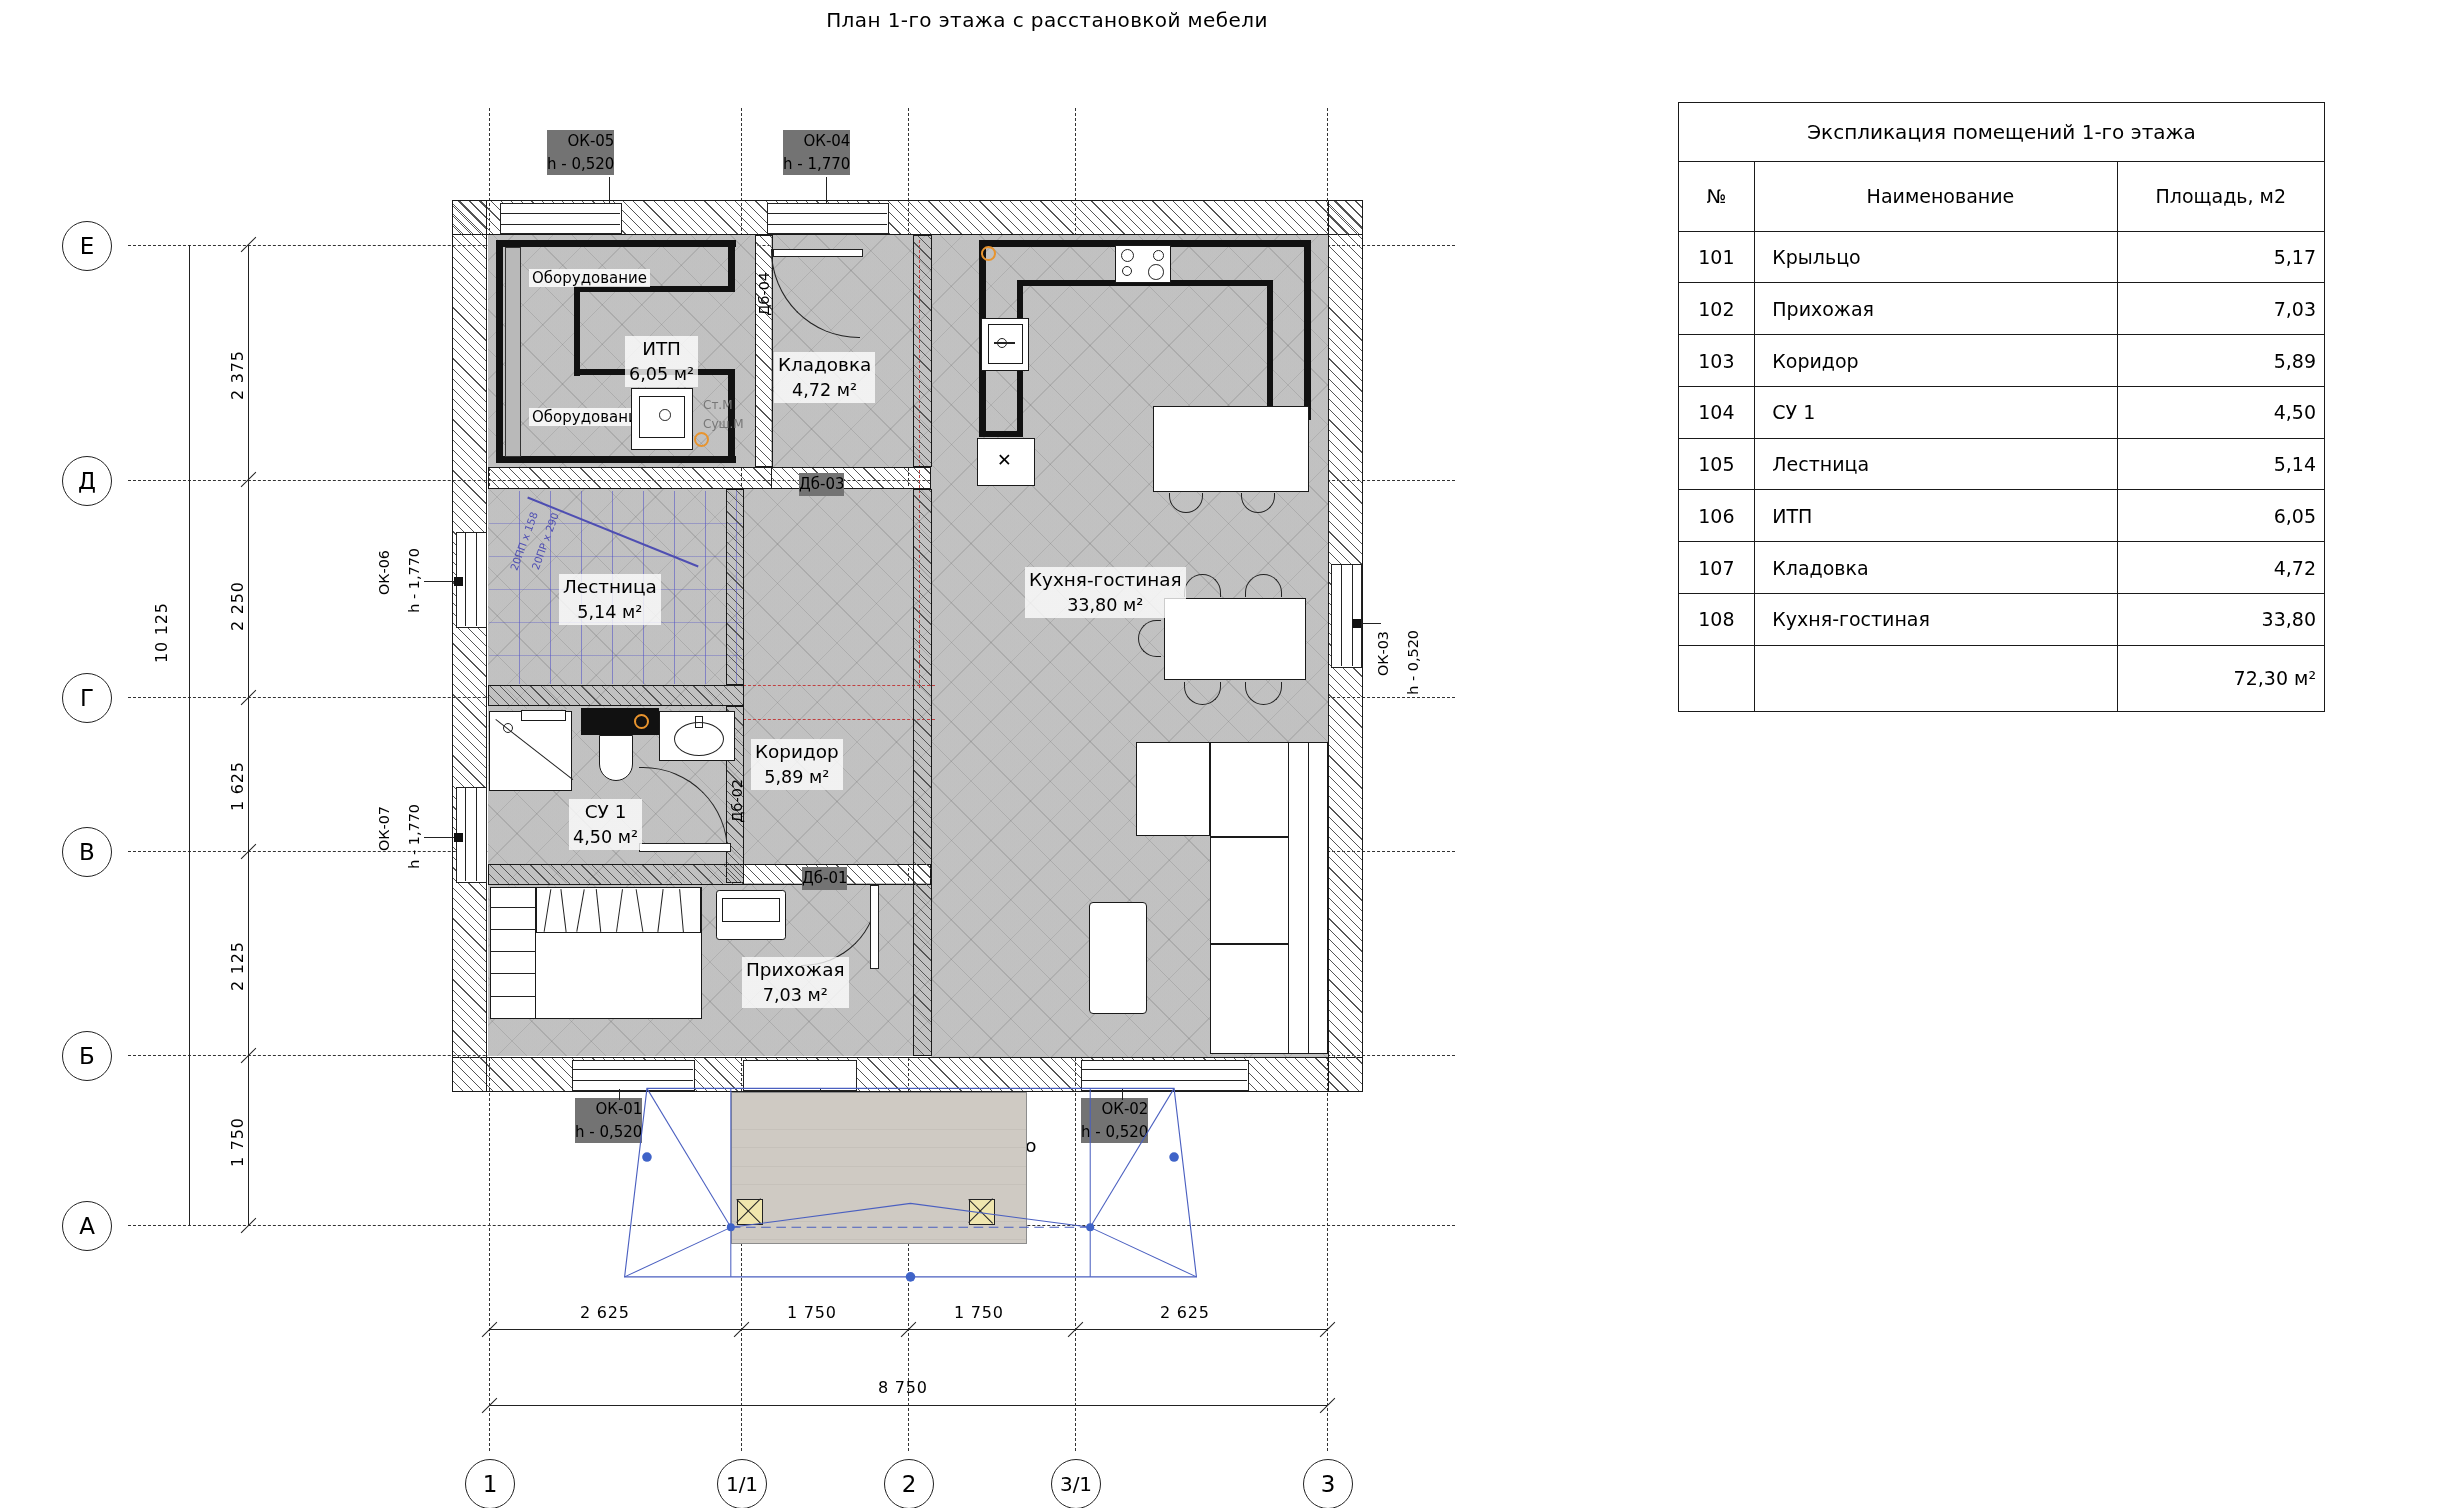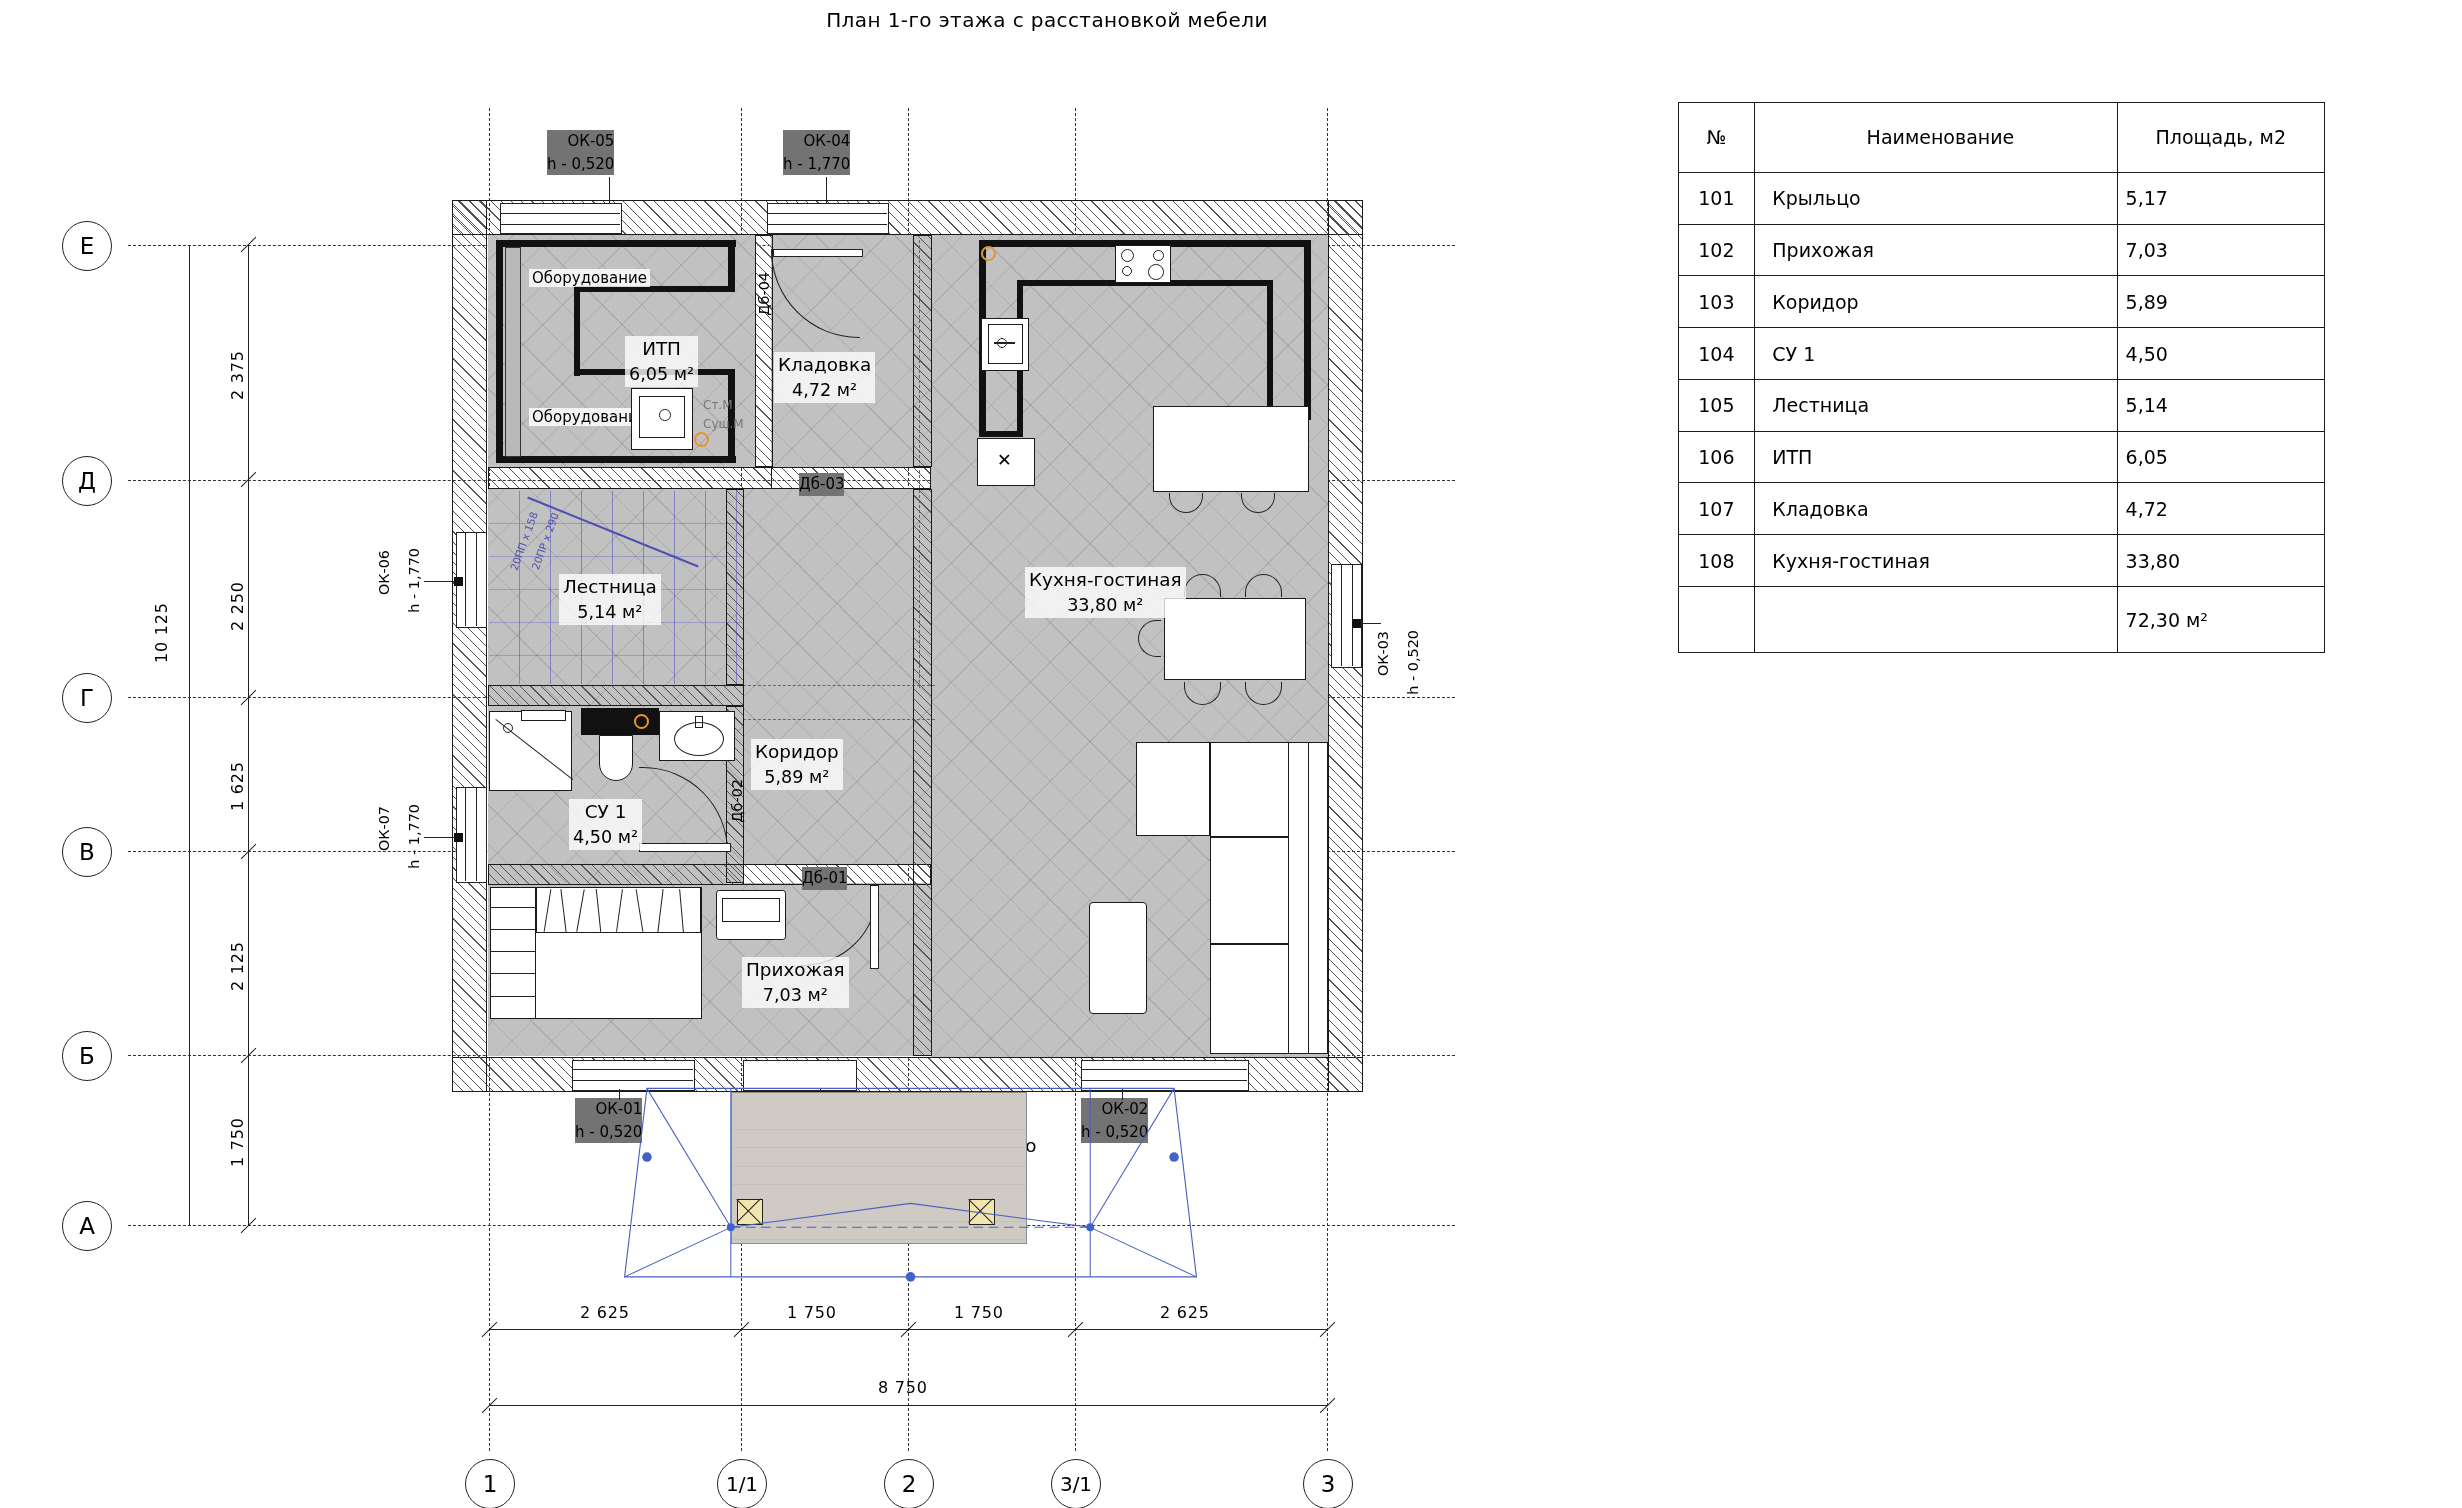--- a/index.html
+++ b/index.html
@@ -8,21 +8,21 @@
   .abs{position:absolute;}
   #title{left:12px;top:8px;width:2462px;text-align:center;font-size:20px;letter-spacing:0.4px;}
   #title span{position:relative;left:-196px;}
 
   
   #schedule{left:1678px;top:102px;width:647px;border:1.6px solid #1a1a1a;border-collapse:collapse;background:#fff;}
   #schedule td{border:1.6px solid #1a1a1a;font-size:19px;padding:6.4px 8px;height:38px;}
   #schedule .cap{text-align:center;font-size:20px;height:45px;border-bottom:1.6px solid #1a1a1a;}
   #schedule .num{width:62px;text-align:center;}
   #schedule .nm{width:364px;text-align:left;padding-left:17.6px;}
-  #schedule .ar{width:204px;text-align:left;}
+  #schedule .ar{width:204px;text-align:right;}
   #schedule .hd{text-align:center;height:56px;}
   #schedule .tot{height:66px;}
 
   
   .axline{background:transparent;border-top:1px dashed #333;height:0;}
   .axlineV{background:transparent;border-left:1px dashed #333;width:0;}
   .bub{border:1.2px solid #222;border-radius:50%;background:#fff;
        display:flex;align-items:center;justify-content:center;font-size:23px;}
   .dimtxt{font-size:16px;letter-spacing:0.8px;white-space:nowrap;}
   .dimline{background:#222;height:1px;}
@@ -50,20 +50,23 @@
         repeating-linear-gradient(to right,transparent 0 30px,rgba(60,60,200,.55) 30px 31px),
         repeating-linear-gradient(to bottom,transparent 0 32px,rgba(60,60,200,.35) 32px 33px);}
 </style>
 </head>
 <body>
 
 <div id="title" class="abs"><span>План 1-го этажа с расстановкой мебели</span></div>
 
 <table id="schedule" class="abs">
   <tbody>
+      <tr>
+    <td class="cap" colspan="3">Экспликация помещений 1-го этажа</td>
+  </tr>
   <tr>
     <td class="num hd">№</td>
     <td class="nm hd">Наименование</td>
     <td class="ar hd">Площадь, м2</td>
   </tr>
   <tr>
         <td class="num">101</td>
         <td class="nm">Крыльцо</td>
         <td class="ar">5,17</td>
       </tr>

